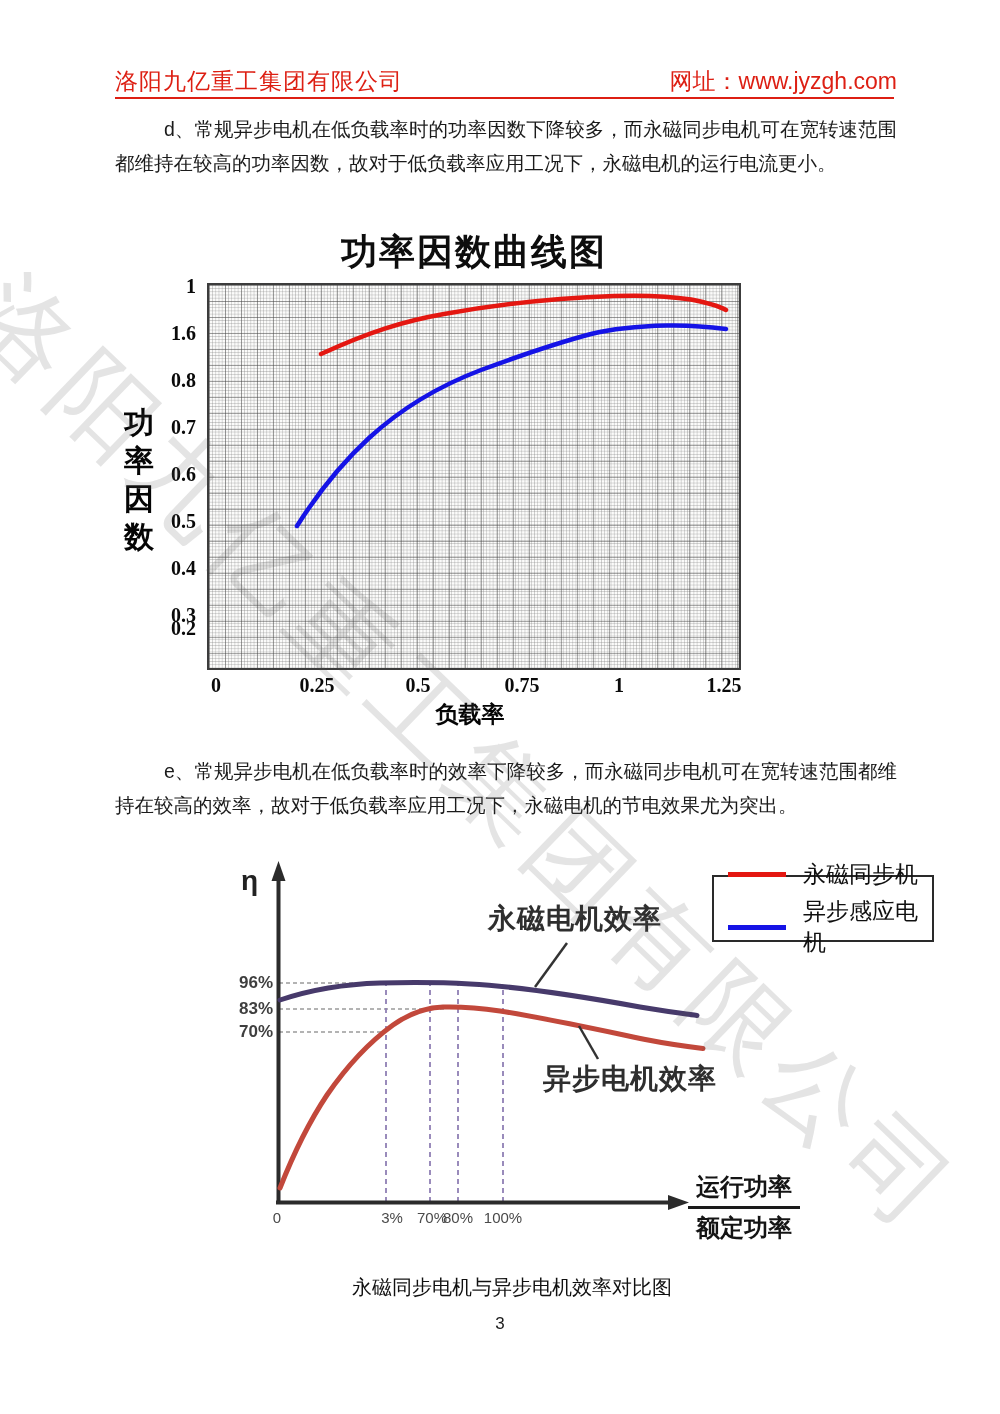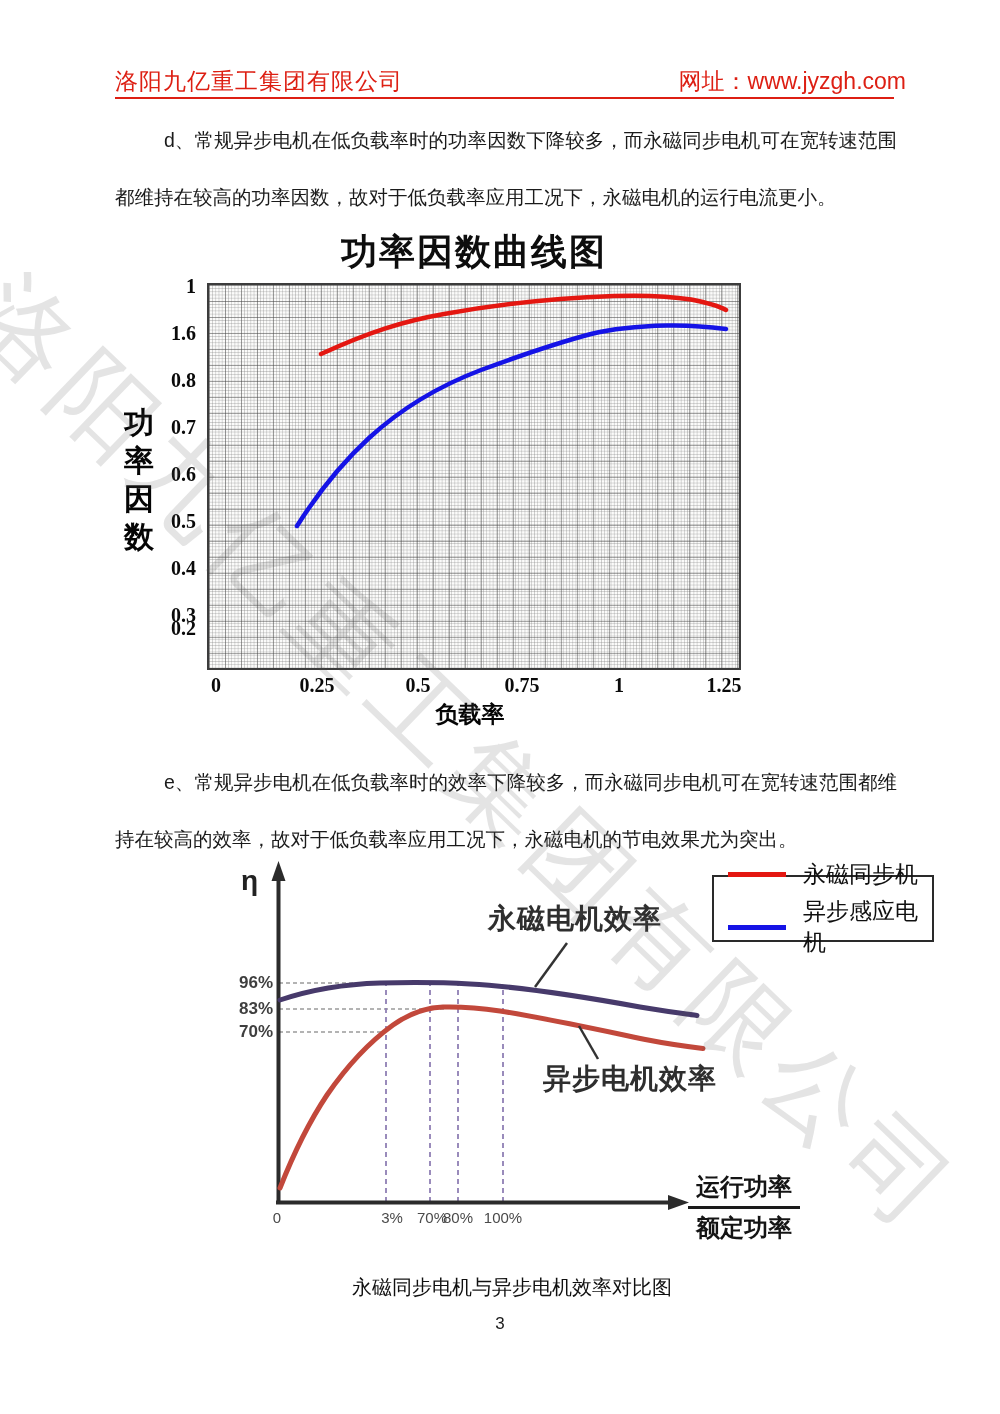--- a/index.html
+++ b/index.html
@@ -6,25 +6,25 @@
   .page{position:relative;width:1000px;height:1414px;background:#ffffff;overflow:hidden;
         font-family:"Liberation Sans",sans-serif;color:#1c1c1c;}
 
   
   .watermark{position:absolute;left:35px;top:248px;font-size:100px;letter-spacing:10px;
              color:rgba(90,90,90,0.16);transform:rotate(44deg);transform-origin:0 0;
              white-space:nowrap;z-index:9;pointer-events:none;font-family:"Liberation Serif",serif;}
 
   
   .hdr-company{position:absolute;left:115px;top:66px;font-size:23px;letter-spacing:1px;}
-  .hdr-site{position:absolute;right:94px;top:66px;font-size:23px;margin-left:33px;}
+  .hdr-site{position:absolute;right:103px;top:66px;font-size:23px;margin-left:33px;}
   .hdr-rule{position:absolute;left:115px;right:106px;top:97px;height:2px;}
 
   
-  .para{position:absolute;left:115px;width:782px;font-size:19.5px;line-height:57px;
+  .para{position:absolute;left:115px;width:782px;font-size:19.5px;line-height:34px;
         text-align:justify;text-indent:49px;color:#1b1b1b;}
   .para-d{top:112px;}
   .para-e{top:754px;}
 
   
   .c1-title{position:absolute;left:207px;width:534px;top:228px;text-align:center;
             font-size:36px;font-weight:bold;color:#0d0d0d;letter-spacing:2px;}
   .c1-plot{position:absolute;left:207px;top:283px;width:530px;height:383px;
            border:2px solid #3c3c3c;background-color:#fbfbfa;
            background-image:

